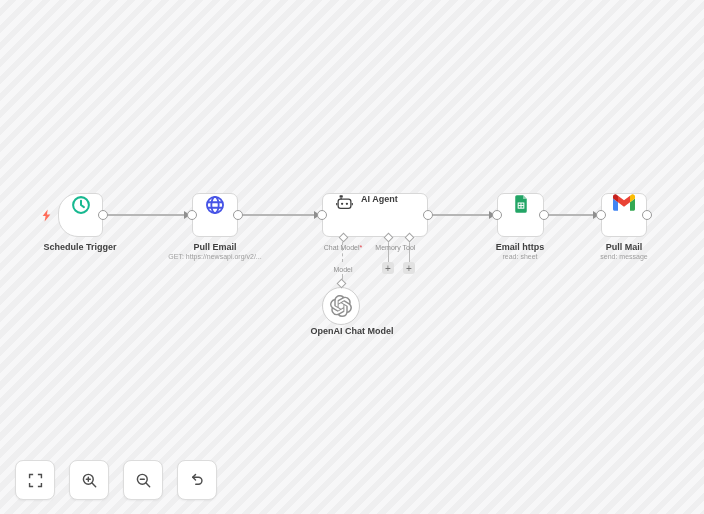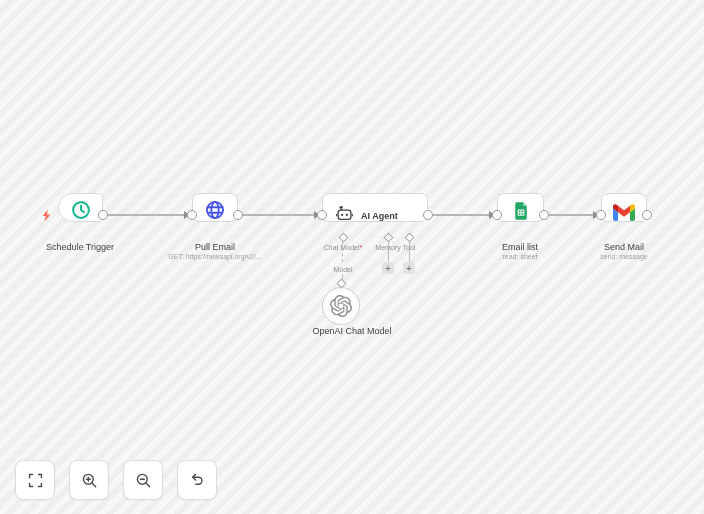--- a/index.html
+++ b/index.html
@@ -7,31 +7,31 @@
     position:relative;width:704px;height:514px;overflow:hidden;
     background:repeating-linear-gradient(135deg,#f7f7f8 0 6px,#efeff0 6px 12px);
   }
   
   .conn{position:absolute;top:214px;height:1.5px;background:#b6b6b6;}
   .arrow{position:absolute;top:211px;width:0;height:0;border-top:4px solid transparent;border-bottom:4px solid transparent;border-left:6px solid #8f8f8f;}
   .vline{position:absolute;width:1.5px;background:#b9b9b9;}
   .dashline{position:absolute;width:0;border-left:1.5px dashed #b9b9b9;}
   
   .node{
-    position:absolute;top:193px;height:29px;background:#fff;border:1px solid #d8d8d8;
-    border-radius:7px;box-sizing:border-box;display:flex;align-items:flex-end;justify-content:center;
+    position:absolute;top:193px;height:44px;background:#fff;border:1px solid #d8d8d8;
+    border-radius:7px;box-sizing:border-box;display:flex;align-items:flex-start;justify-content:center;
   }
   .node.trigger{border-radius:20px 7px 7px 20px;}
   .node.agent{justify-content:flex-start;padding-left:13px;gap:8px;}
   .agent-title{font-size:9px;font-weight:600;color:#3d3d3d;}
   .circle-node{
     position:absolute;background:#fff;border:1px solid #cfcfcf;border-radius:50%;
     box-sizing:border-box;display:flex;align-items:center;justify-content:center;
   }
-  .node-label{position:absolute;transform:translateX(-50%);white-space:nowrap;font-size:9px;font-weight:400;color:#3f3f3f;}
+  .node-label{position:absolute;transform:translateX(-50%);white-space:nowrap;font-size:9px;font-weight:700;color:#3f3f3f;}
   .node-sub{position:absolute;transform:translateX(-50%);white-space:nowrap;font-size:7px;color:#9e9e9e;}
   .port-label{position:absolute;transform:translateX(-50%);white-space:nowrap;font-size:7px;color:#8f8f8f;}
   .req{color:#e0434c;}
   
   .port{position:absolute;width:8px;height:8px;border:1.5px solid #9b9b9b;background:#fff;border-radius:50%;box-sizing:content-box;}
   .diamond{position:absolute;width:7px;height:7px;border:1.2px solid #a5a5a5;background:#fff;transform:rotate(45deg);box-sizing:border-box;}
   .plus{
     position:absolute;width:12px;height:12px;border:none;border-radius:3px;background:#e2e2e2;
     color:#757575;font-size:10px;line-height:11px;padding:0;text-align:center;cursor:pointer;
     font-family:"Liberation Sans",sans-serif;
@@ -126,33 +126,33 @@
   <div class="node" style="left:497px;width:47px">
     <svg width="20" height="20" viewBox="0 0 24 24">
       <path fill="#23a566" d="M14.5 1.5H7a1.9 1.9 0 0 0-1.9 1.9v17.2A1.9 1.9 0 0 0 7 22.5h10a1.9 1.9 0 0 0 1.9-1.9V5.9z"></path>
       <path fill="#8ed1b1" d="M14.5 1.5l4.4 4.4h-4.4z"></path>
       <g stroke="#fff" stroke-width="1.2" fill="none">
         <rect x="8.6" y="10.8" width="6.8" height="6.2"></rect>
         <path d="M8.6 13.9h6.8M12 10.8v6.2"></path>
       </g>
     </svg>
   </div>
-  <div class="node-label" style="left:520px;top:242px">Email list</div>
+  <div class="node-label" style="left:520px;top:242px">Email https</div>
   <div class="node-sub" style="left:520px;top:253px">read: sheet</div>
 
   <div class="node" style="left:601px;width:46px">
     <svg width="22" height="17" viewBox="52 42 88 66">
       <path fill="#4285f4" d="M58 108h14V74L52 59v43c0 3.32 2.69 6 6 6"></path>
       <path fill="#34a853" d="M120 108h14c3.32 0 6-2.69 6-6V59l-20 15"></path>
       <path fill="#fbbc04" d="M120 48v26l20-15v-8c0-7.42-8.47-11.65-14.4-7.2"></path>
       <path fill="#ea4335" d="M72 74V48l24 18 24-18v26L96 92"></path>
       <path fill="#c5221f" d="M52 51v8l20 15V48l-5.6-4.2c-5.94-4.45-14.4-.22-14.4 7.2"></path>
     </svg>
   </div>
-  <div class="node-label" style="left:624px;top:242px">Send Mail</div>
+  <div class="node-label" style="left:624px;top:242px">Pull Mail</div>
   <div class="node-sub" style="left:624px;top:253px">send: message</div>
 
   <div class="port" style="left:97.5px;top:209.5px"></div>
   <div class="port" style="left:186.5px;top:209.5px"></div>
   <div class="port" style="left:232.5px;top:209.5px"></div>
   <div class="port" style="left:316.5px;top:209.5px"></div>
   <div class="port" style="left:422.5px;top:209.5px"></div>
   <div class="port" style="left:491.5px;top:209.5px"></div>
   <div class="port" style="left:538.5px;top:209.5px"></div>
   <div class="port" style="left:595.5px;top:209.5px"></div>

